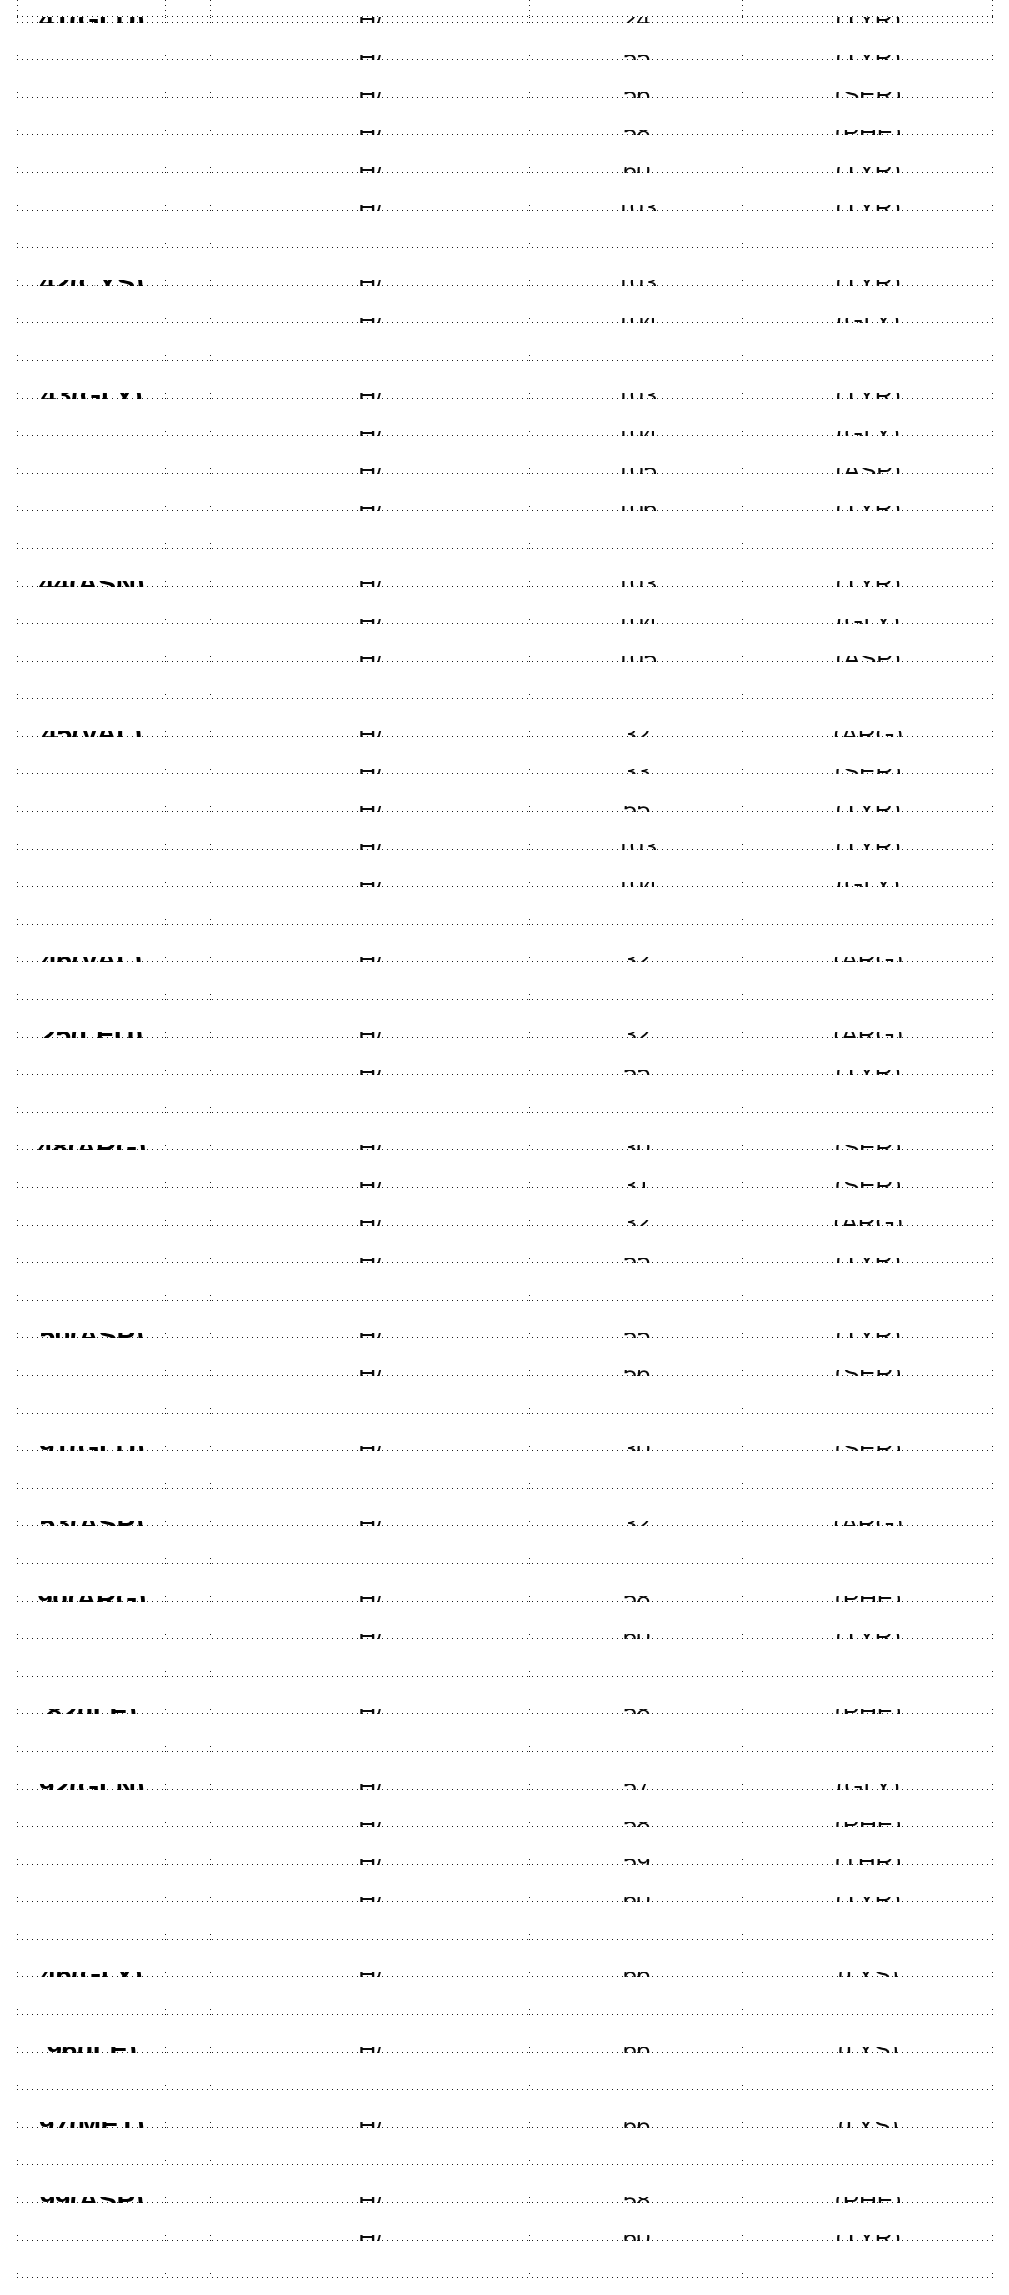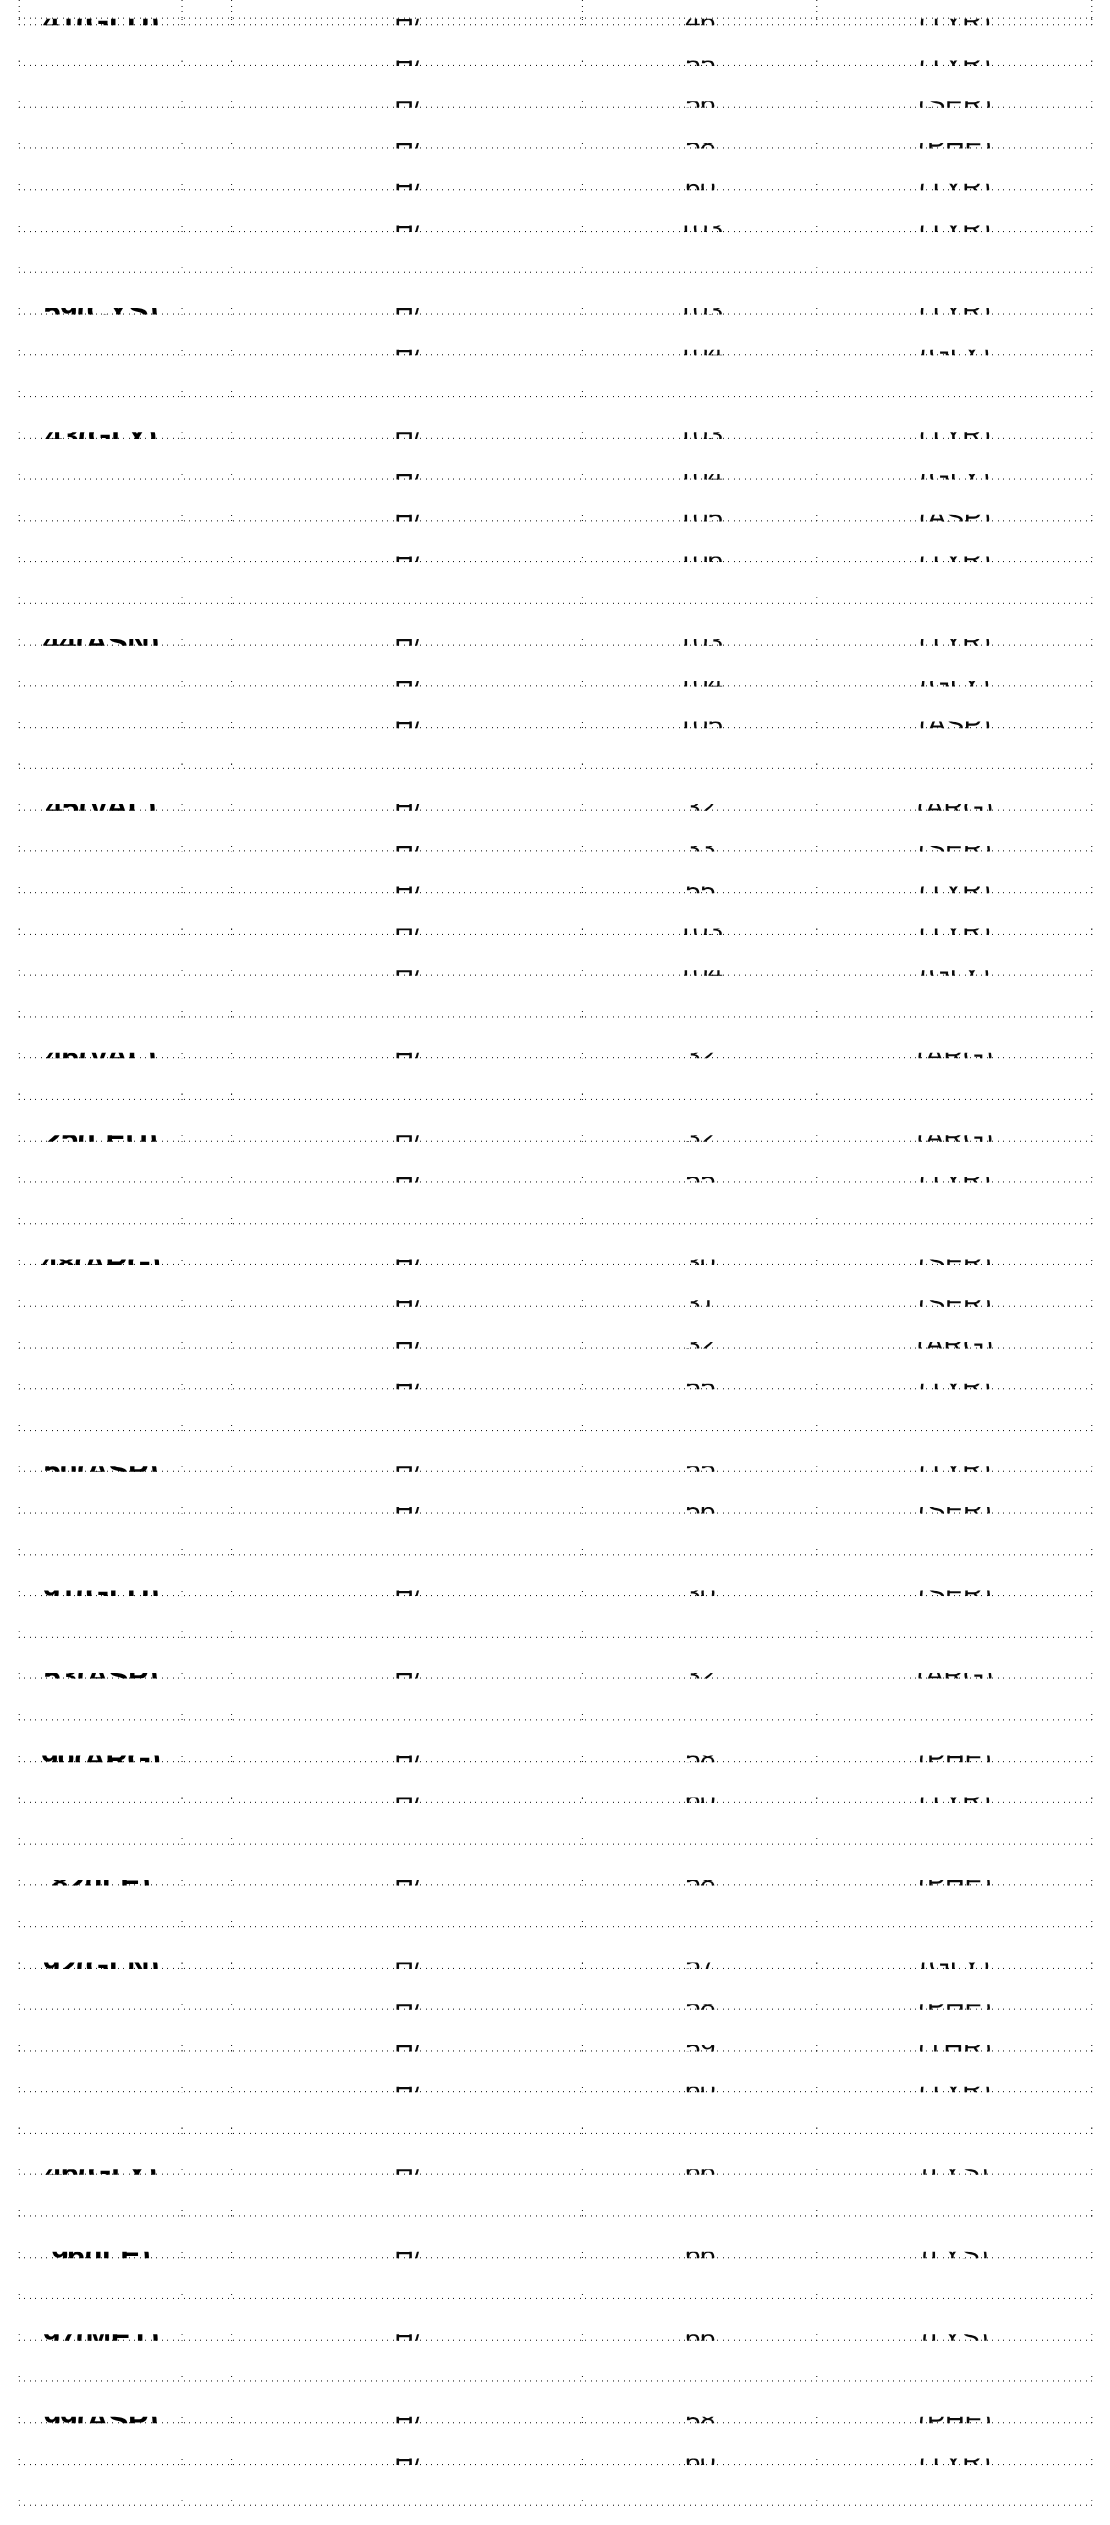--- a/index.html
+++ b/index.html
@@ -75,21 +75,21 @@
       <div class="c c1"></div>
       <div class="c c2"></div>
       <div class="c c3"></div>
       <div class="c c4"></div>
     </div>
     <div class="rows" id="rows">
         <div class="row">
           <div class="c c0 lbl">41(GLU)</div>
           <div class="c c1"></div>
           <div class="c c2 dat">H/</div>
-          <div class="c c3 dat">46</div>
+          <div class="c c3 dat">24</div>
           <div class="c c4 dat">(TYR)</div>
         </div>
         <div class="row">
           <div class="c c0 lbl"></div>
           <div class="c c1"></div>
           <div class="c c2 dat">H/</div>
           <div class="c c3 dat">55</div>
           <div class="c c4 dat">(TYR)</div>
         </div>
         <div class="row">
@@ -121,21 +121,21 @@
           <div class="c c4 dat">(TYR)</div>
         </div>
         <div class="row">
           <div class="c c0 lbl"></div>
           <div class="c c1"></div>
           <div class="c c2 dat"></div>
           <div class="c c3 dat"></div>
           <div class="c c4 dat"></div>
         </div>
         <div class="row">
-          <div class="c c0 lbl">59(CYS)</div>
+          <div class="c c0 lbl">42(CYS)</div>
           <div class="c c1"></div>
           <div class="c c2 dat">H/</div>
           <div class="c c3 dat">103</div>
           <div class="c c4 dat">(TYR)</div>
         </div>
         <div class="row">
           <div class="c c0 lbl"></div>
           <div class="c c1"></div>
           <div class="c c2 dat">H/</div>
           <div class="c c3 dat">104</div>

